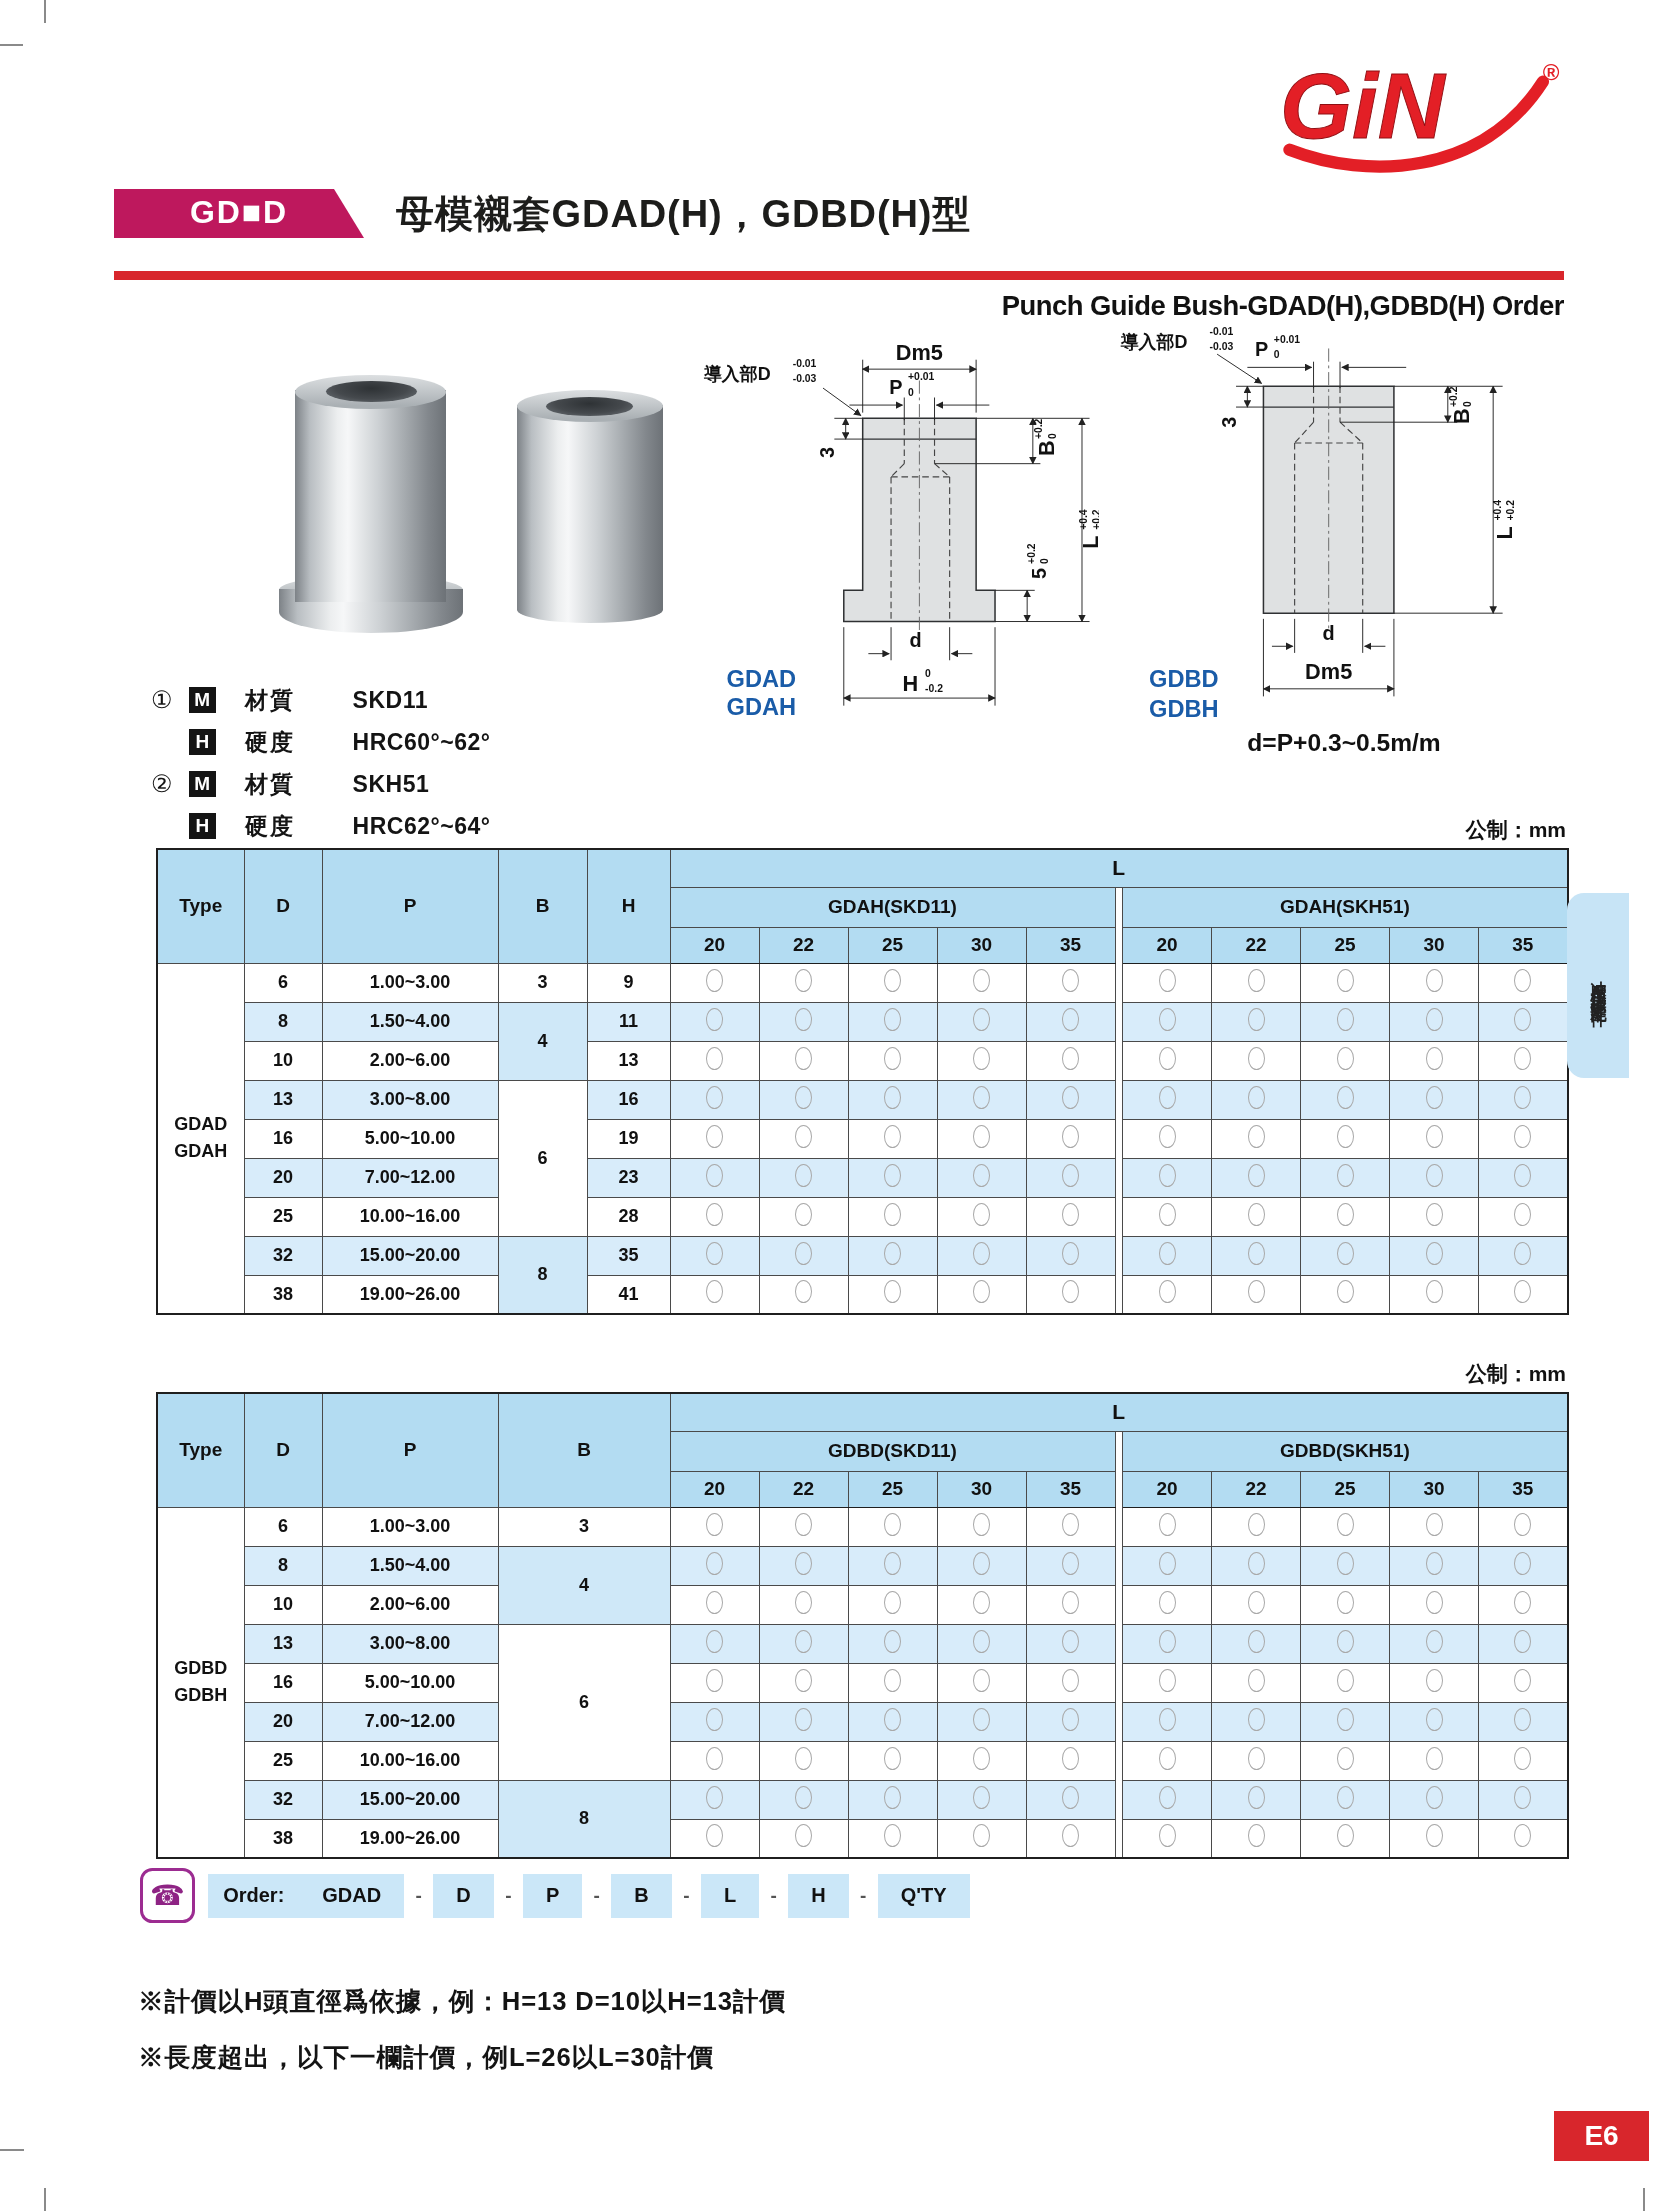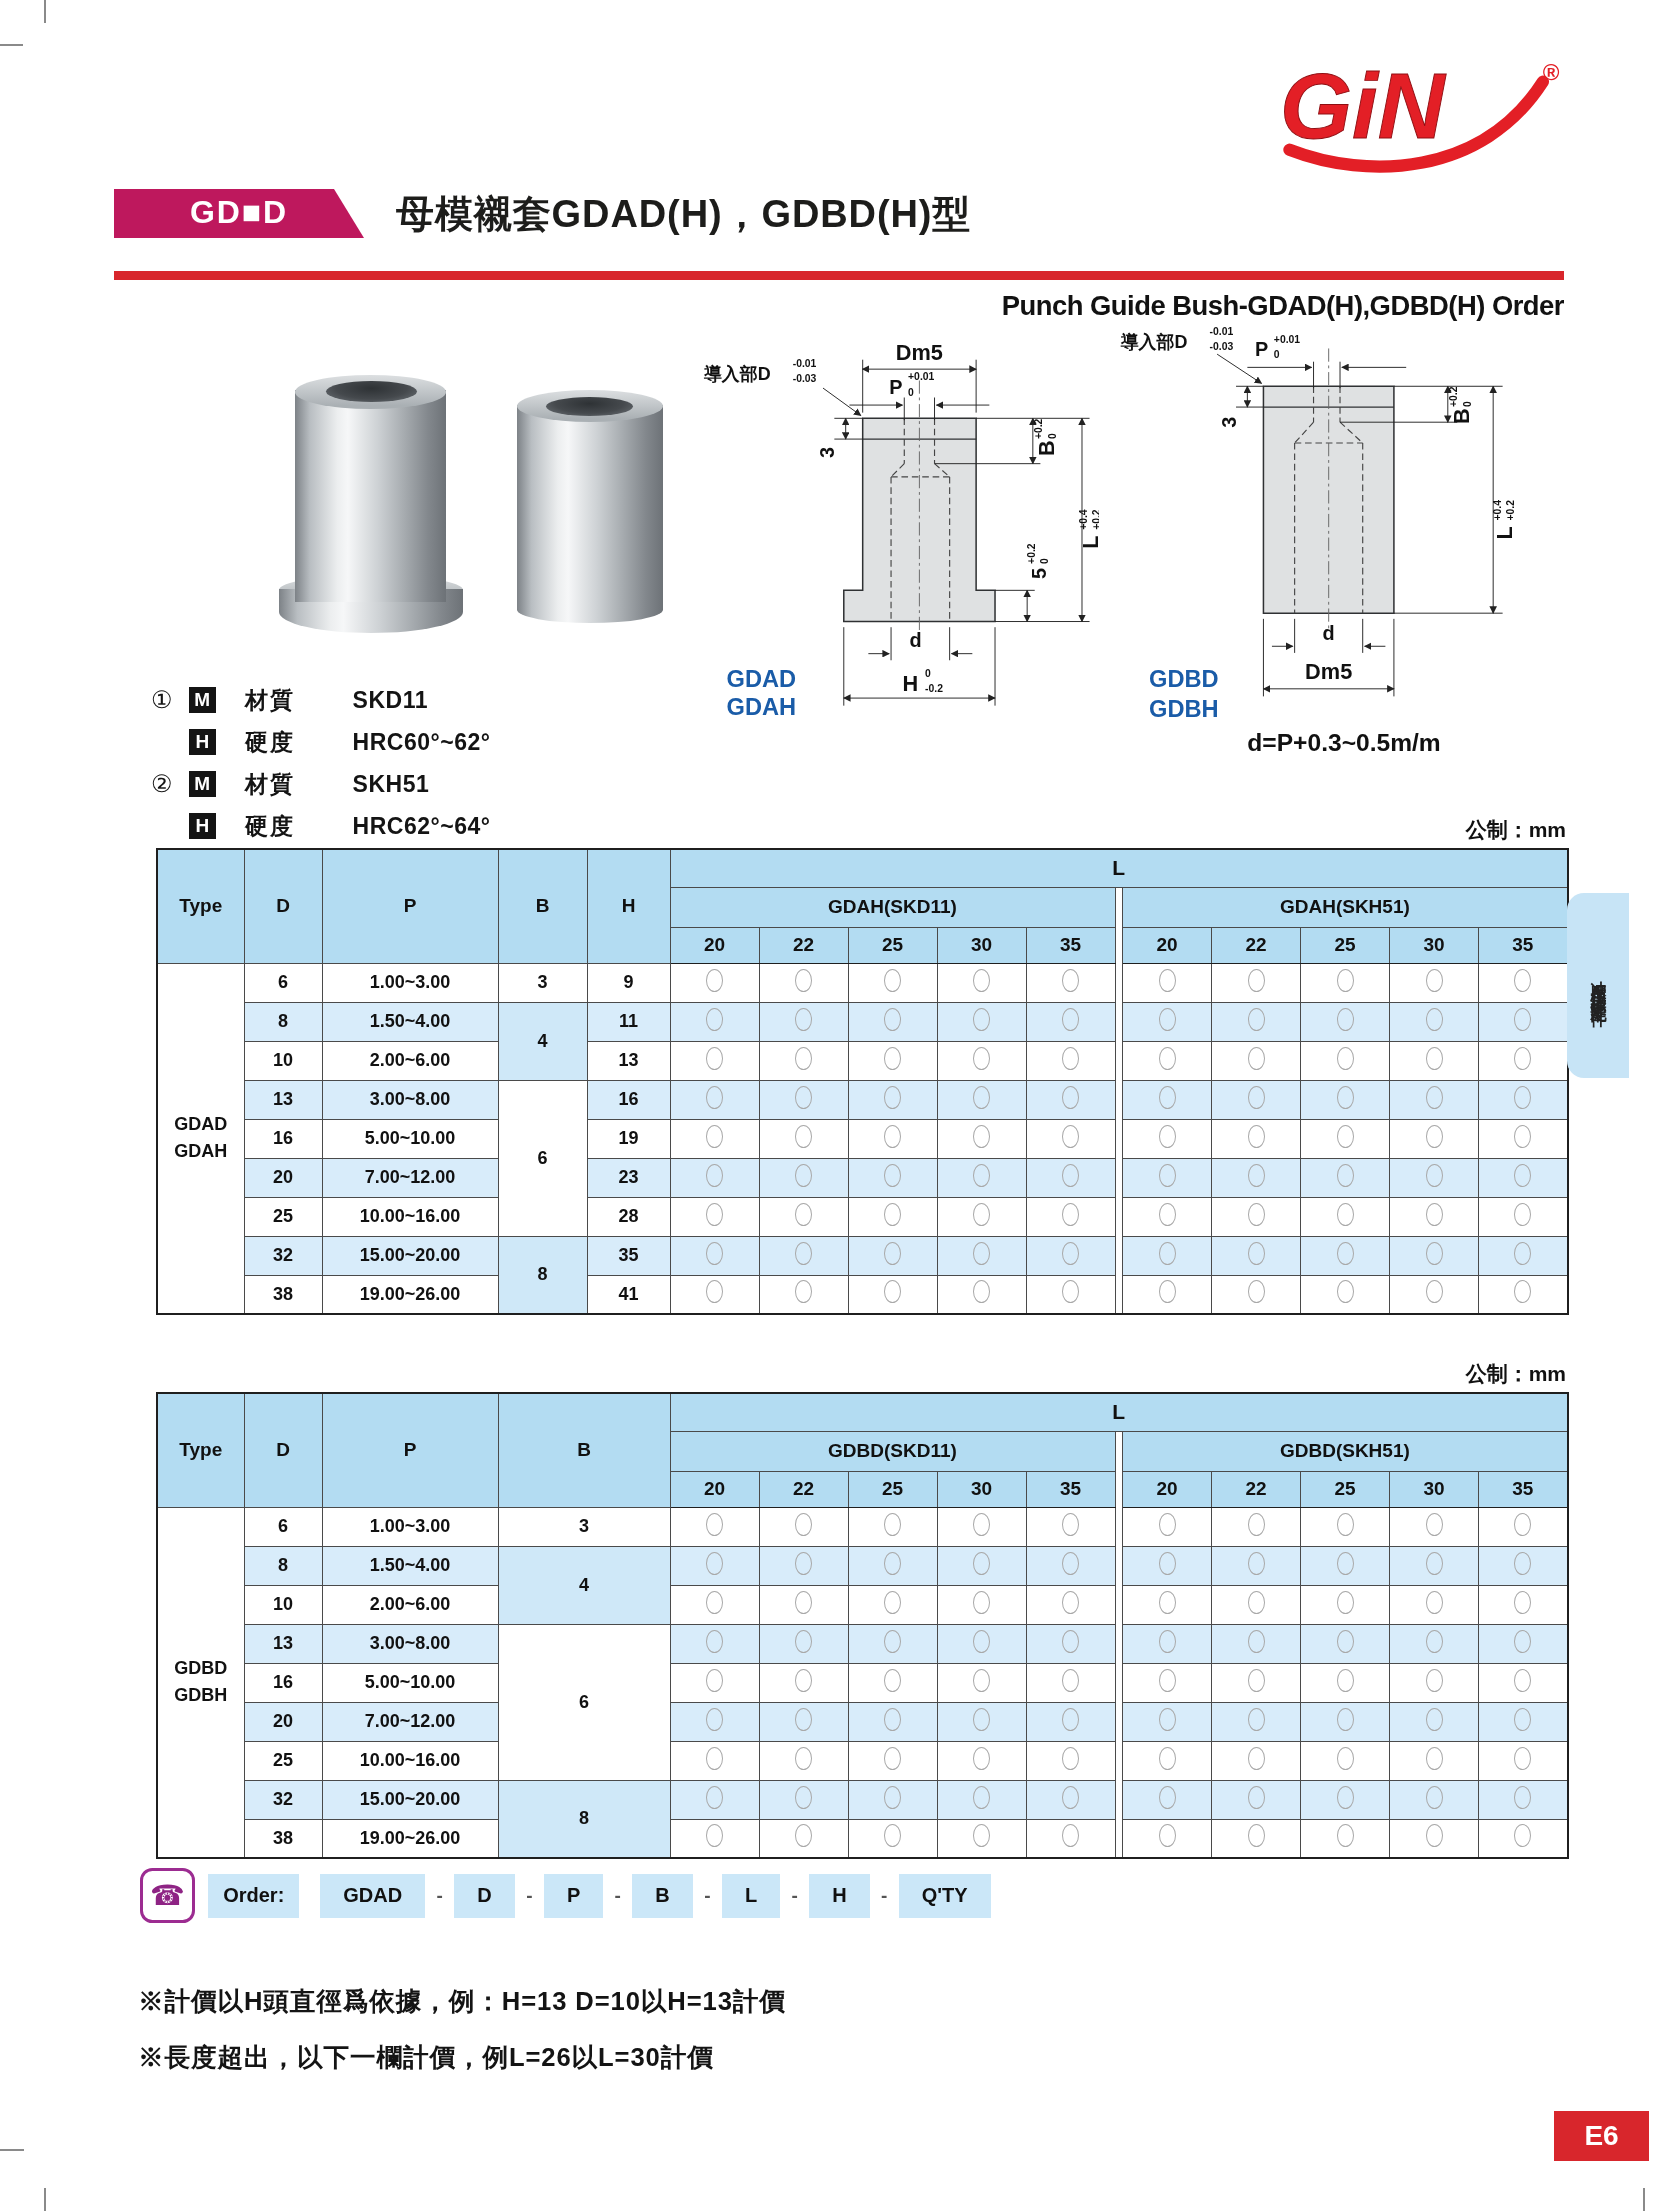--- a/index.html
+++ b/index.html
@@ -64,21 +64,21 @@
   table.spec thead tr.hr3 th.gap{border-bottom:none;}
   .circ{display:inline-block;width:15px;height:21px;border:1.4px solid #a9a9a9;border-radius:50%;background:transparent;}
 
   
   #order-row{left:140px;top:1868px;height:55px;display:flex;align-items:center;}
   #phone-box{width:55px;height:55px;border:3.8px solid #9C2C91;border-radius:12.3px;box-sizing:border-box;
              display:flex;align-items:center;justify-content:center;background:#fff;margin-right:13.2px;}
   #phone-glyph{font-size:28px;color:#8E2384;line-height:1;}
   .chip{background:#CBE7F8;height:44px;display:flex;align-items:center;justify-content:center;
         font-size:20px;font-weight:bold;color:#111;padding:0 23px;}
-  #order-label-chip{padding:0 15px;margin-right:21px;text-align:right;}
+  #order-label-chip{padding:0 15px;text-align:right;}
   .sep{margin:0 11.4px;font-size:19px;font-weight:bold;color:#555;}
 
   
   .note{left:138px;font-size:25.6px;font-weight:bold;color:#141414;letter-spacing:0.9px;white-space:nowrap;}
 
   
   #side-tab{left:1567px;top:893px;width:62px;height:185px;background:#C7E4F6;border-radius:17px 0 0 17px;
             display:flex;align-items:center;justify-content:center;}
   #side-tab span{writing-mode:vertical-rl;text-orientation:upright;font-size:16px;font-weight:bold;
                  letter-spacing:3.8px;color:#222;}

